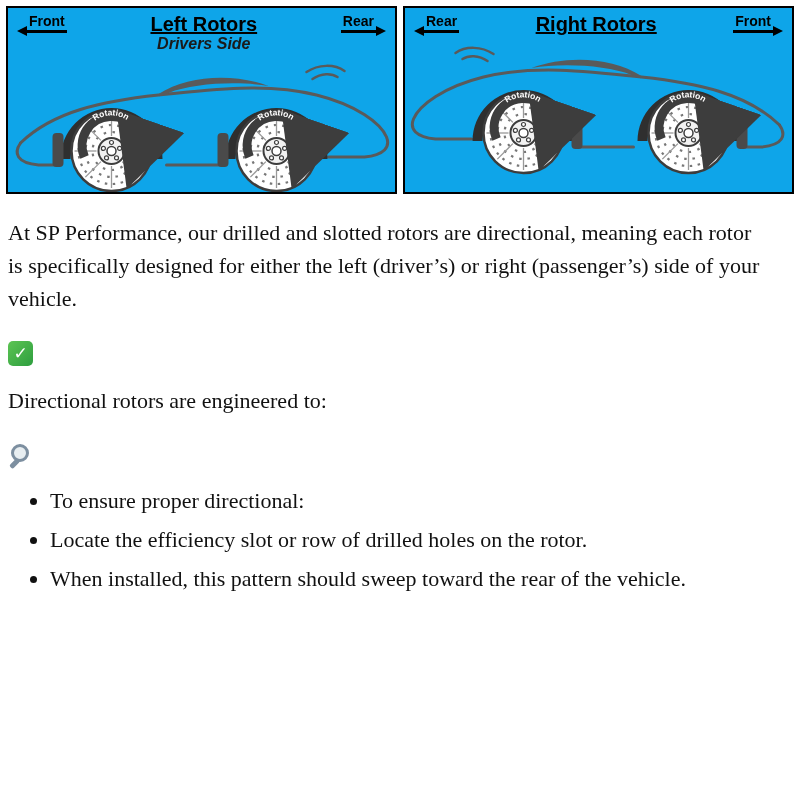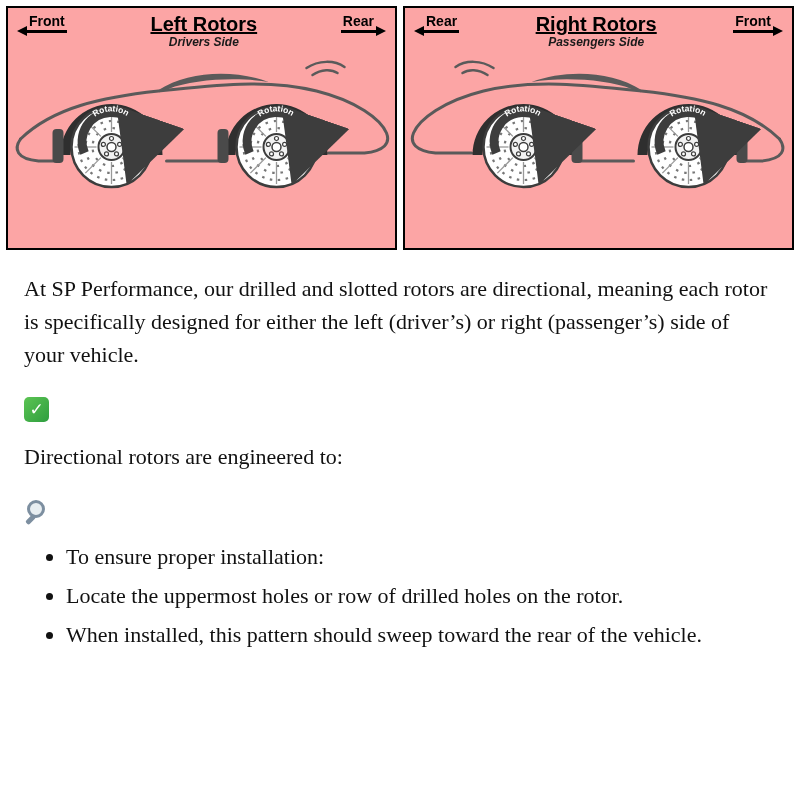--- a/index.html
+++ b/index.html
@@ -1,33 +1,33 @@
 <!DOCTYPE html>
 <html><head>
 <meta charset="utf-8">
 <style>
   html,body{margin:0;padding:0;background:#fff;}
   .page{width:800px;min-height:800px;background:#fff;box-sizing:border-box;font-family:"Liberation Serif",serif;color:#111;}
 
   
   .diagram-row{display:flex;gap:6px;padding:6px 6px 0 6px;box-sizing:border-box;}
-  .panel{flex:1;border:2px solid #000;height:244px;box-sizing:border-box;overflow:hidden;background:#fca5a5;}
+  .panel{flex:1;border:2px solid #000;height:188px;box-sizing:border-box;overflow:hidden;background:#0ea5e9;}
   .panel-header{display:grid;grid-template-columns:auto 1fr auto;align-items:start;padding:6px 9px 0 9px;font-family:"Liberation Sans",sans-serif;}
   .dir{display:inline-flex;align-items:flex-end;font-weight:bold;font-size:14px;color:#000;}
   .dir .lbl{border-bottom:3px solid #000;padding:0 2px 1px 2px;line-height:1.1;}
   .tri{width:0;height:0;border-top:5px solid transparent;border-bottom:5px solid transparent;margin-bottom:-3px;}
   .tri-left{border-right:10px solid #000;}
   .tri-right{border-left:10px solid #000;}
   .center-title{text-align:center;}
   .panel-title{font-weight:bold;font-size:20px;line-height:1.05;color:#000;text-decoration:underline;}
-  .panel-subtitle{font-style:italic;font-weight:bold;font-size:12px;color:#1a1a1a;}
+  .panel-subtitle{font-style:italic;font-weight:bold;font-size:16px;color:#1a1a1a;}
   .car-svg{display:block;margin-top:-8px;}
 
   
-  .content{padding:16px 30px 10px 24px;font-size:22px;line-height:1.5;}
+  .content{padding:16px 30px 10px 8px;font-size:22px;line-height:1.5;}
   .intro{margin:6px 0 24px 0;}
   .sec-heading{display:flex;align-items:center;font-size:23px;margin:26px 0 18px 0;}
   .sec-heading.bold{font-weight:bold;}
   .sec-heading.regular{font-weight:normal;color:#1c1c1c;}
   .lead{margin:0 0 14px 0;}
   ul.bullets{margin:10px 0 24px 0;padding-left:42px;}
   ul.bullets li{margin:7px 0;line-height:1.45;}
 
   
   .check-icon{width:25px;height:25px;border-radius:5px;background:linear-gradient(135deg,#5cc453,#2e9e3f);
@@ -127,21 +127,20 @@
     </div>
 
     <div class="panel">
       <div class="panel-header">
         <span class="dir">
           <span class="tri tri-left"></span>
           <span class="lbl">Rear</span>
         </span>
         <span class="center-title">
           <div class="panel-title">Right Rotors</div>
-          <div class="panel-subtitle">Passengers Side</div>
         </span>
         <span class="dir">
           <span class="lbl">Front</span>
           <span class="tri tri-right"></span>
         </span>
       </div>
 
       <svg class="car-svg" width="100%" height="158" viewBox="0 0 386 158">
         <defs>
           <marker id="ahB" markerWidth="8" markerHeight="8" refX="4" refY="4" orient="auto">
@@ -223,19 +222,19 @@
 
 
     <div class="sec-heading regular">
       <span class="mag-icon">
         <span class="lens"></span>
         <span class="handle"></span>
       </span>
     </div>
 
     <ul class="bullets">
-      <li>To ensure proper installation:</li>
-      <li>Locate the uppermost holes or row of drilled holes on the rotor.</li>
+      <li>To ensure proper directional:</li>
+      <li>Locate the efficiency slot or row of drilled holes on the rotor.</li>
       <li>When installed, this pattern should sweep toward the rear of the vehicle.</li>
     </ul>
 
   </div>
 </div>
 
 </body></html>

